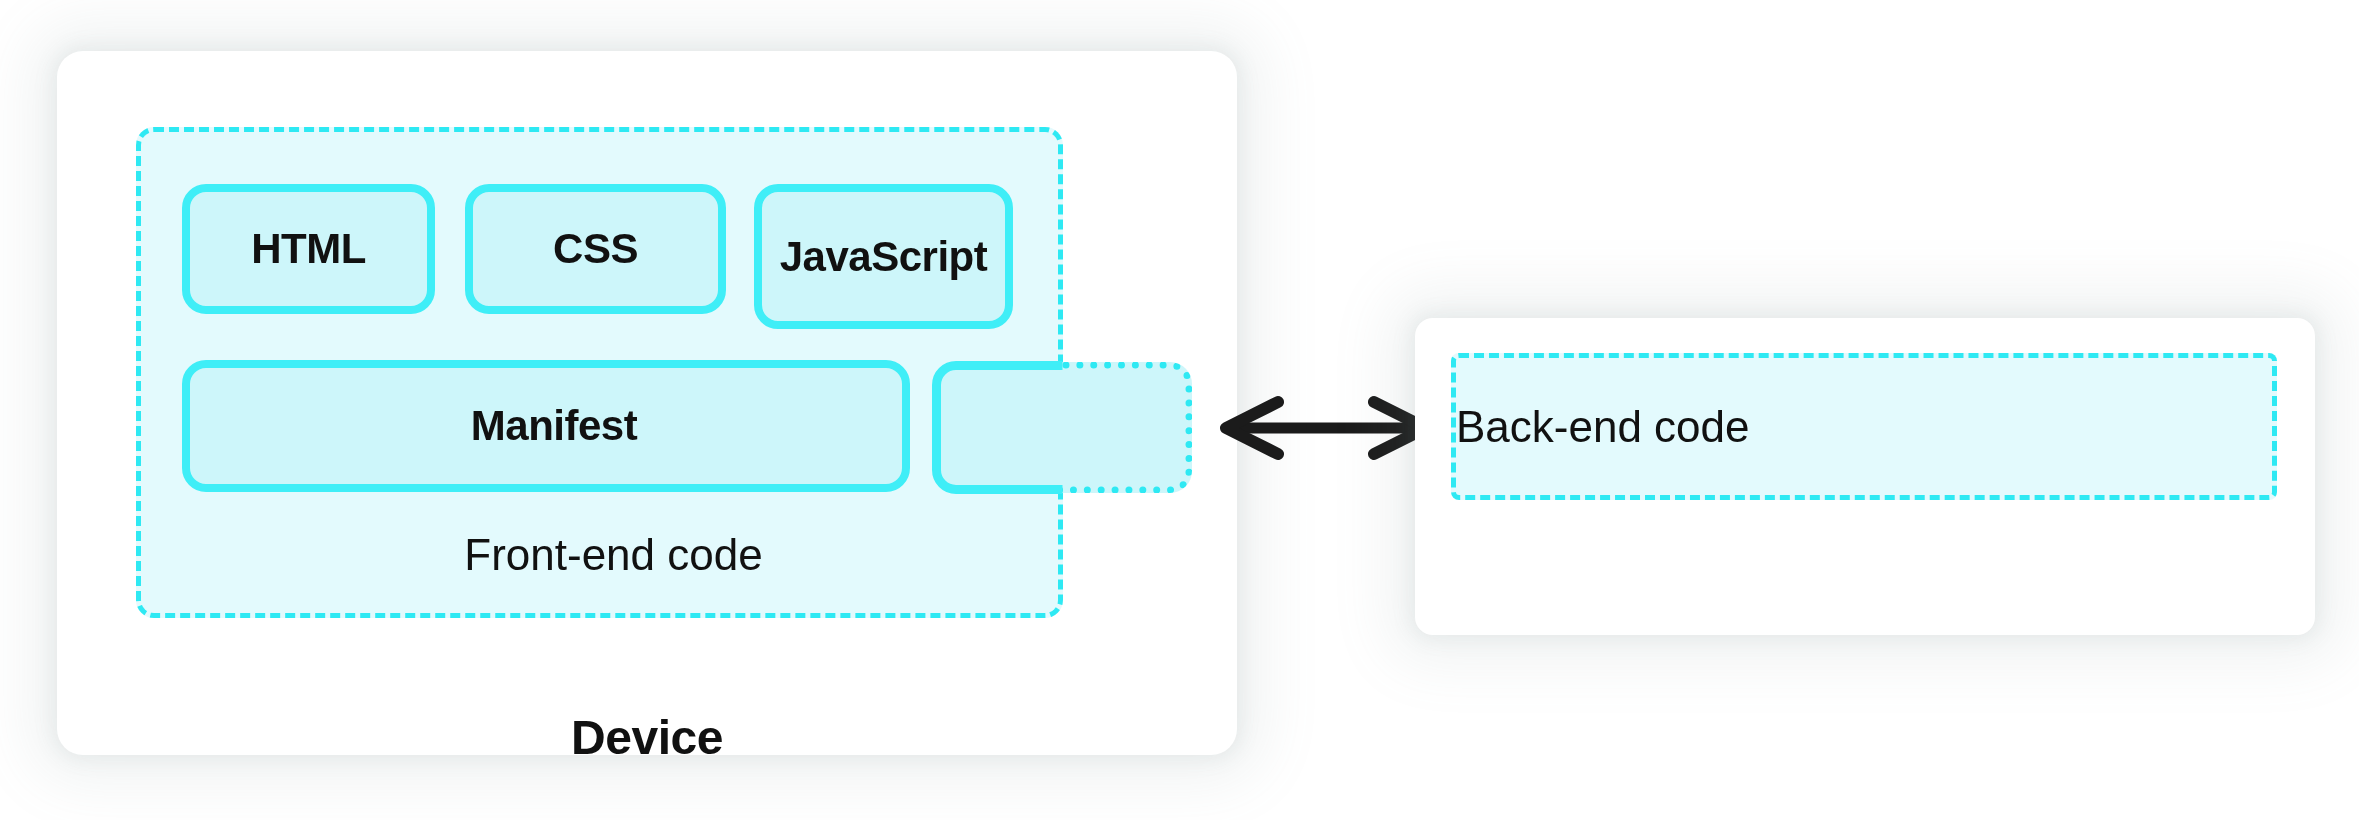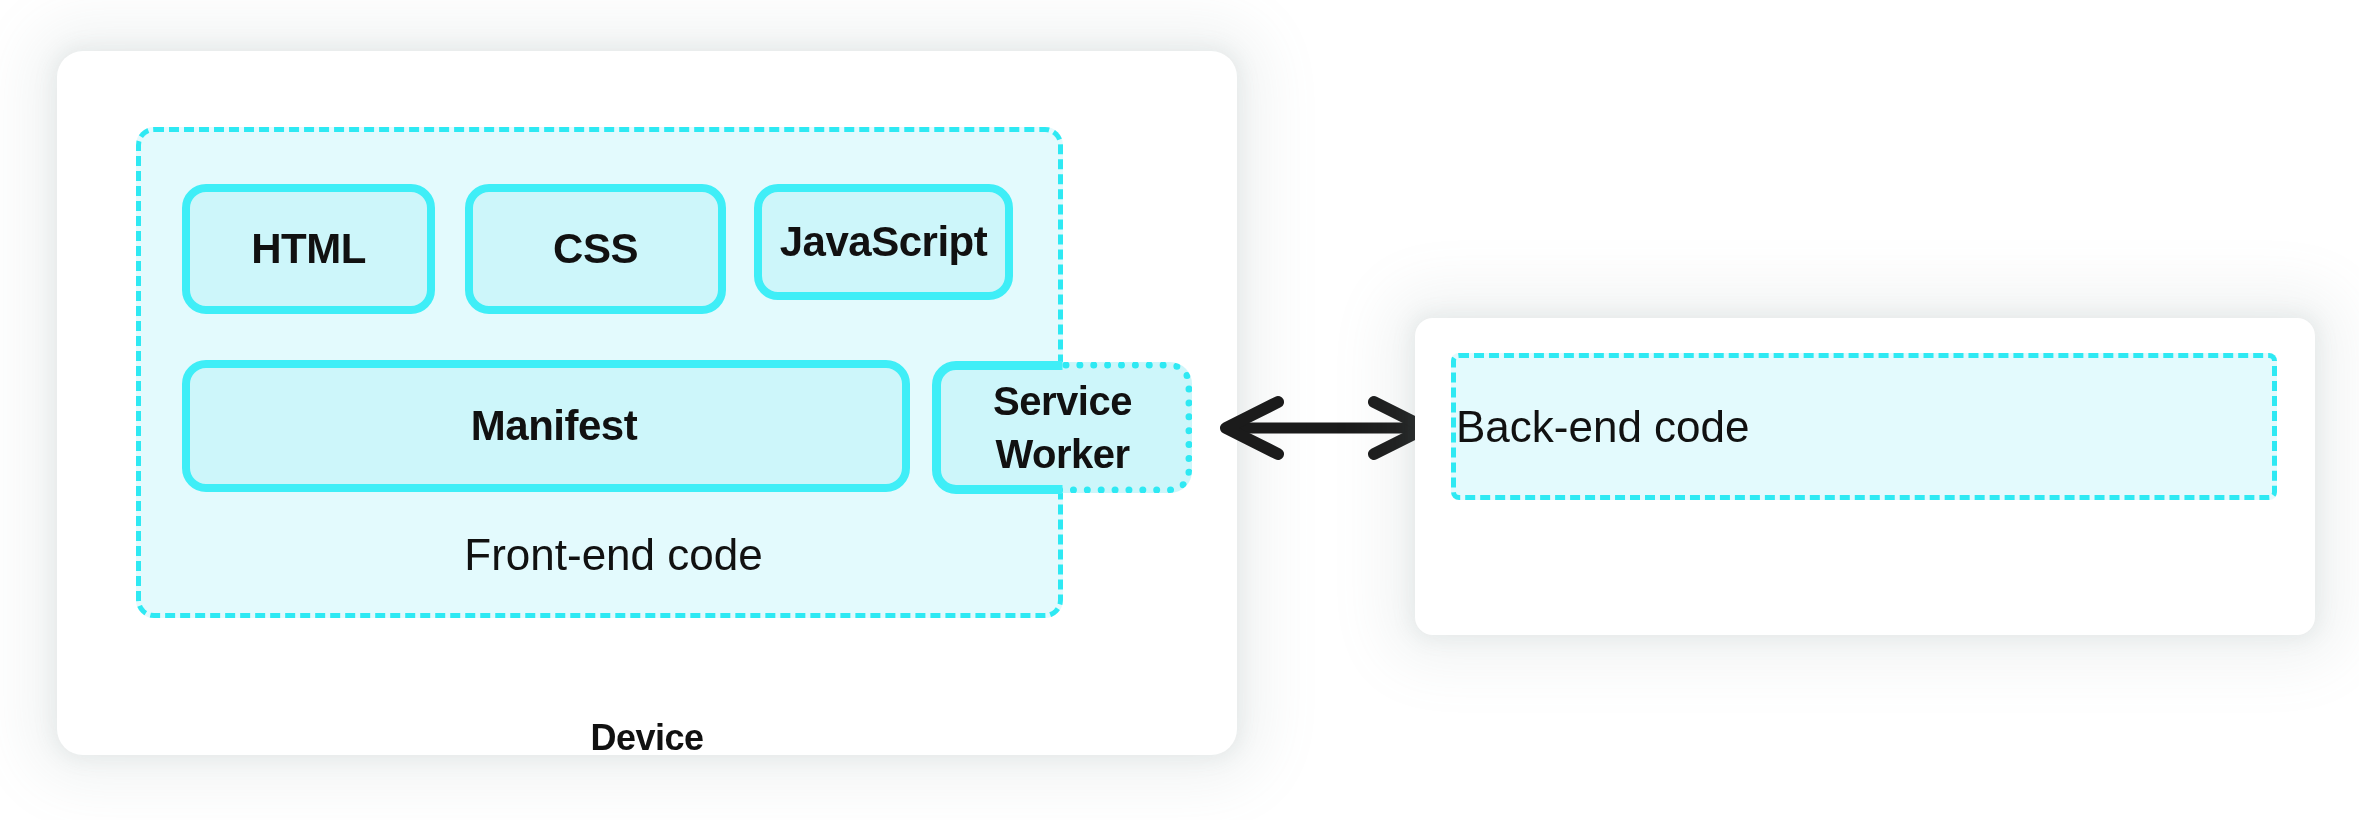--- a/index.html
+++ b/index.html
@@ -30,21 +30,21 @@
     position:absolute;
     background:var(--box-fill,#cdf6fa);
     border:8px solid var(--solid-border,#3feef7);
     border-radius:24px;
     display:flex;align-items:center;justify-content:center;
     font-weight:700;font-size:42px;letter-spacing:-0.5px;
     text-align:center;
   }
   .box-html{left:125px;top:133px;width:253px;height:130px;}
   .box-css{left:408px;top:133px;width:261px;height:130px;}
-  .box-js{left:697px;top:133px;width:259px;height:116px;}
+  .box-js{left:697px;top:133px;width:259px;height:145px;}
   .box-manifest{left:125px;top:309px;width:728px;height:132px;padding-left:16px;}
   
   .box-sw{
     position:absolute;left:876px;top:311px;width:259px;height:131px;
     background:var(--box-fill,#cdf6fa);
     border:7px dotted var(--dashed-border,#2ee9f3);
     border-radius:22px;
     display:flex;align-items:center;justify-content:center;
     font-weight:700;font-size:40px;letter-spacing:-0.5px;
     line-height:1.32;text-align:center;
@@ -58,21 +58,21 @@
   }
   .sw-text{position:relative;width:240px;}
   
   .code-label{
     position:absolute;text-align:center;
     font-weight:400;font-size:44px;line-height:52px;
   }
   .frontend-label{left:79px;top:478px;width:927px;padding-left:28px;}
   .card-label{
     position:absolute;text-align:center;
-    font-weight:700;font-size:36px;line-height:54px;letter-spacing:-0.5px;
+    font-weight:700;font-size:48px;line-height:54px;letter-spacing:-0.5px;
   }
   .device-label{left:0;top:660px;width:1180px;}
   
   .backend{
     position:absolute;left:36px;top:35px;width:826px;height:147px;
     background:var(--container-fill,#e3fafd);
     border:5px dashed var(--dashed-border,#2ee9f3);
     border-radius:8px;
     display:flex;align-items:center;justify-content:flex-start;
     font-weight:400;font-size:44px;
@@ -101,21 +101,20 @@
     <div class="cyan-box box-js">
       <span>JavaScript</span>
     </div>
 
     <div class="cyan-box box-manifest">
       <span>Manifest</span>
     </div>
 
     <div class="box-sw">
       <div class="sw-solid"></div>
-      <span class="sw-text">Service Worker</span>
     </div>
 
     <div class="code-label frontend-label">Front-end code</div>
 
     <div class="card-label device-label">Device</div>
   </div>
 
   <div class="arrow">
     <svg viewBox="0 0 216 68" xmlns="http://www.w3.org/2000/svg">
       <g stroke="#1b1b1b" stroke-width="12" fill="none" stroke-linecap="round" stroke-linejoin="round">

